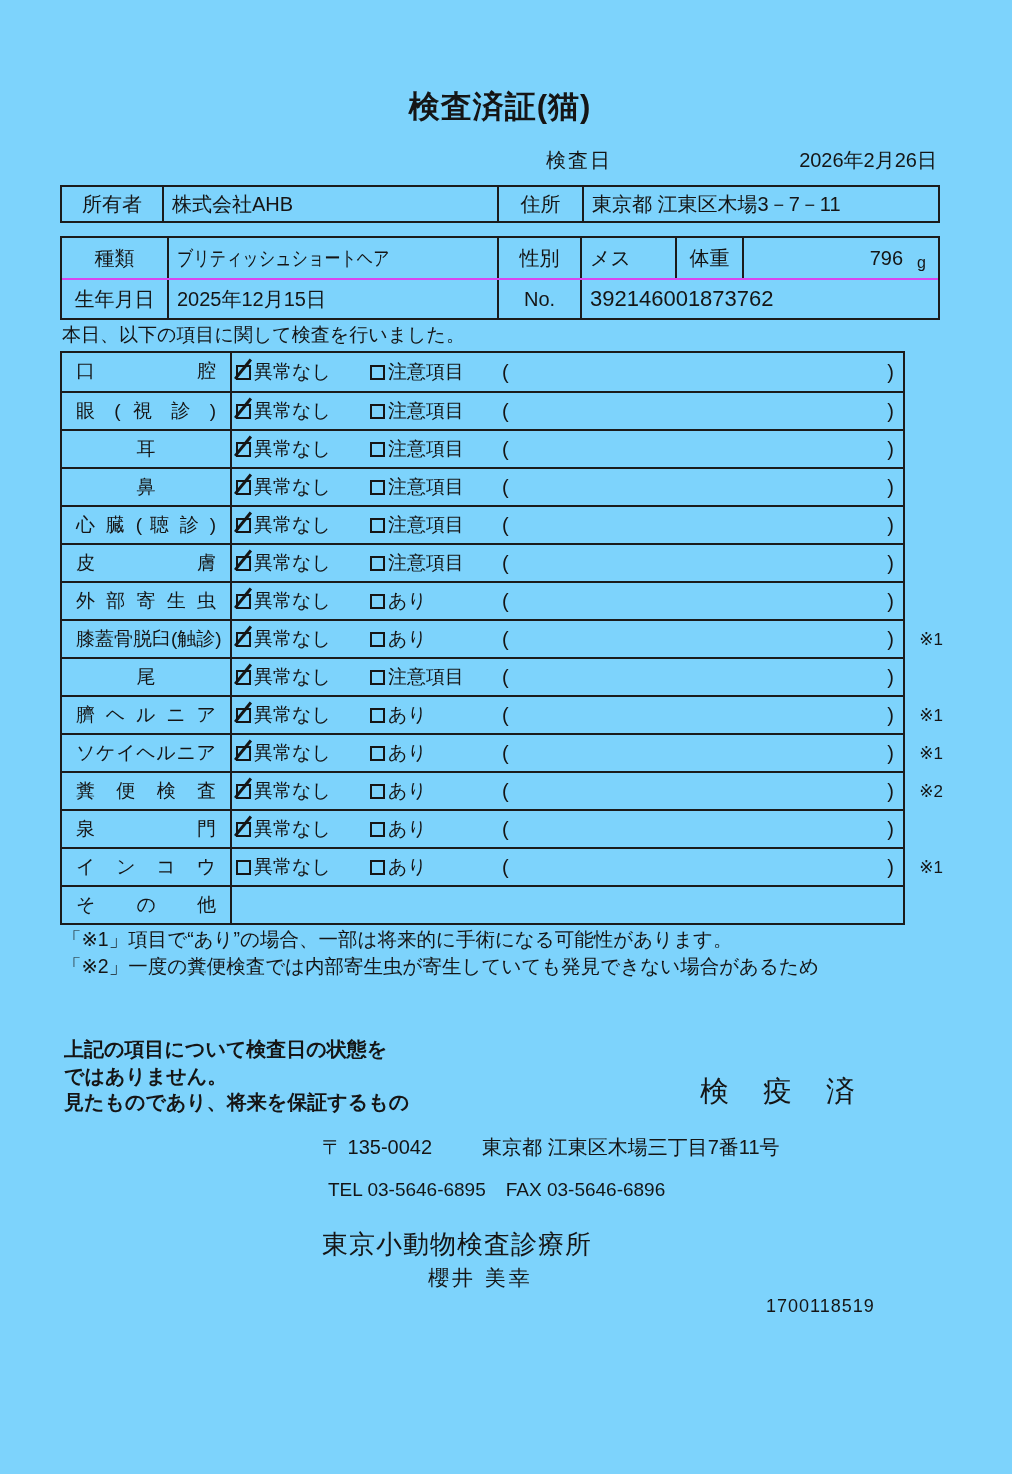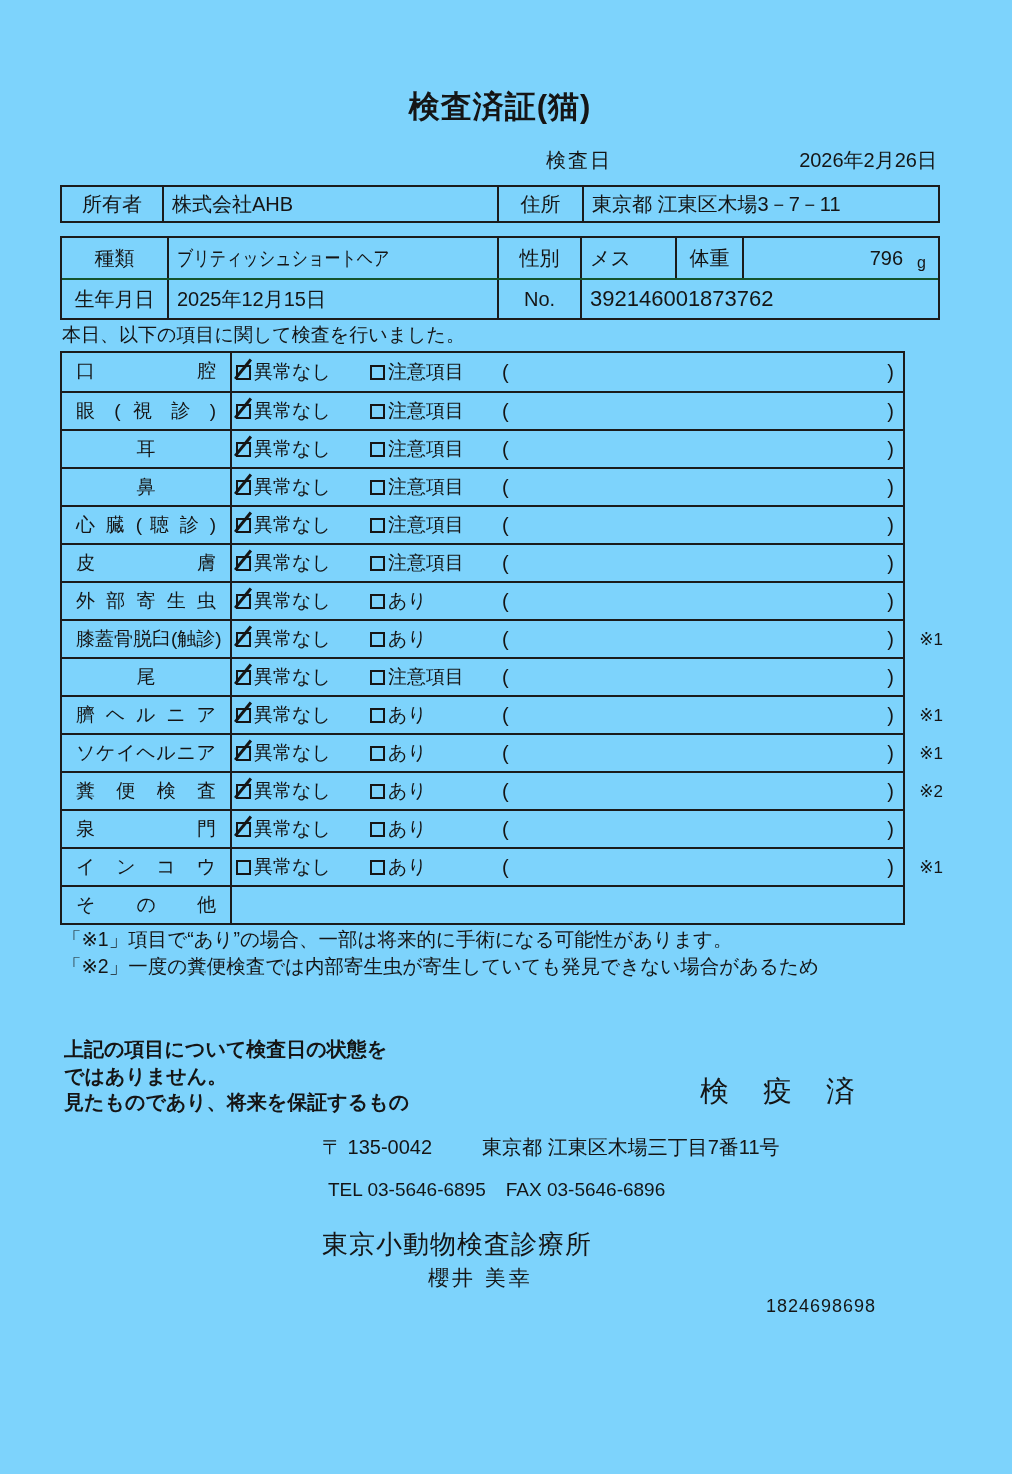--- a/index.html
+++ b/index.html
@@ -11,21 +11,21 @@
   .doc-title { position:absolute; top:86px; left:0; width:100%; text-align:center;
                font-size:31px; font-weight:600; letter-spacing:1px; }
 
   .date-row { position:absolute; top:147px; left:0; width:100%; height:26px; font-size:20px; }
   .date-row .lbl { position:absolute; left:486px; letter-spacing:2px; }
   .date-row .val { position:absolute; right:3px; }
 
   
   .htable { position:absolute; left:0; width:880px; border:2px solid #1b1b1b; }
   .hrow { display:flex; }
-  .hrow + .hrow { border-top:2px solid #14532d; }
+  .hrow + .hrow { border-top:2px solid #d946ef; }
   .hcell { display:flex; align-items:center; padding:0 8px; font-size:20px; overflow:hidden; white-space:nowrap; }
   .hcell + .hcell { border-left:2px solid #1b1b1b; }
   .hcell.c { justify-content:center; padding:0 2px; }
   .hcell.r { justify-content:flex-end; }
   .tableA { top:185px; } .tableA .hrow { height:34px; }
   .tableB { top:236px; } .tableB .hrow { height:40px; }
   .w100{width:100px;flex:none}.w335{width:335px;flex:none}.w85{width:85px;flex:none}
   .w105{width:105px;flex:none}.w330{width:330px;flex:none}.w83{width:83px;flex:none}
   .w95{width:95px;flex:none}.w67{width:67px;flex:none}.grow{flex:1}
   .condensed { display:inline-block; transform:scaleX(0.8); transform-origin:left center; }
@@ -361,16 +361,16 @@
     <div class="addr-line">
       <span>〒 135-0042</span><span class="gap"></span><span>東京都 江東区木場三丁目7番11号</span>
     </div>
 
     <div class="tel-line">
       <span>TEL 03-5646-6895</span><span class="gap"></span><span>FAX 03-5646-6896</span>
     </div>
 
     <div class="clinic">東京小動物検査診療所</div>
     <div class="vet">櫻井 美幸</div>
-    <div class="serial">1824698698</div>
+    <div class="serial">1700118519</div>
 
   </div>
 </div>
 
 </body></html>

